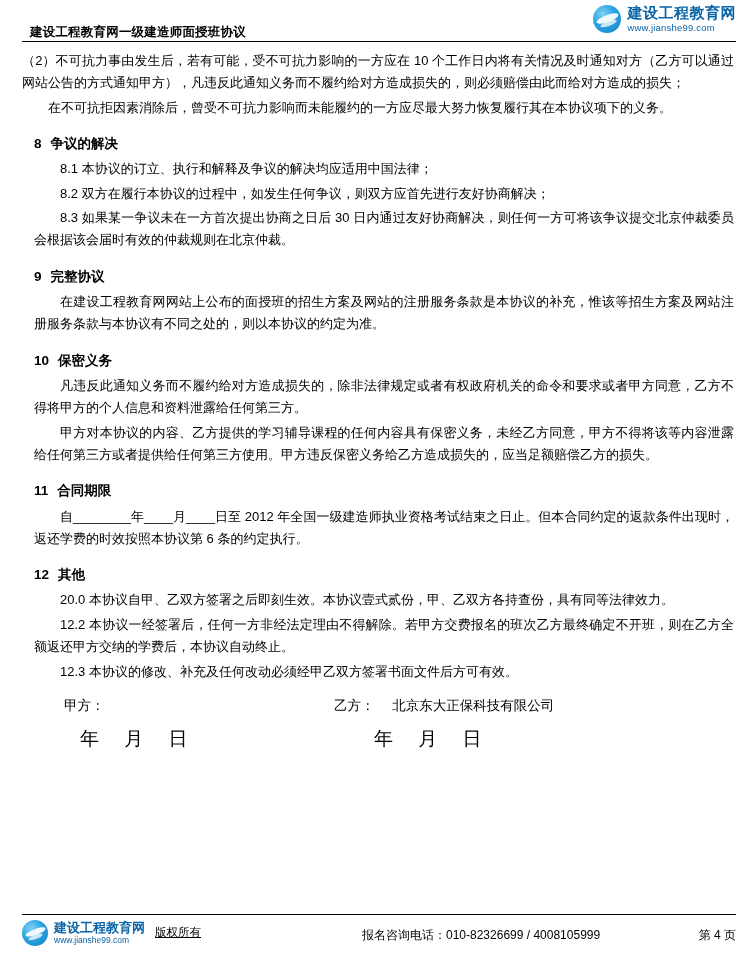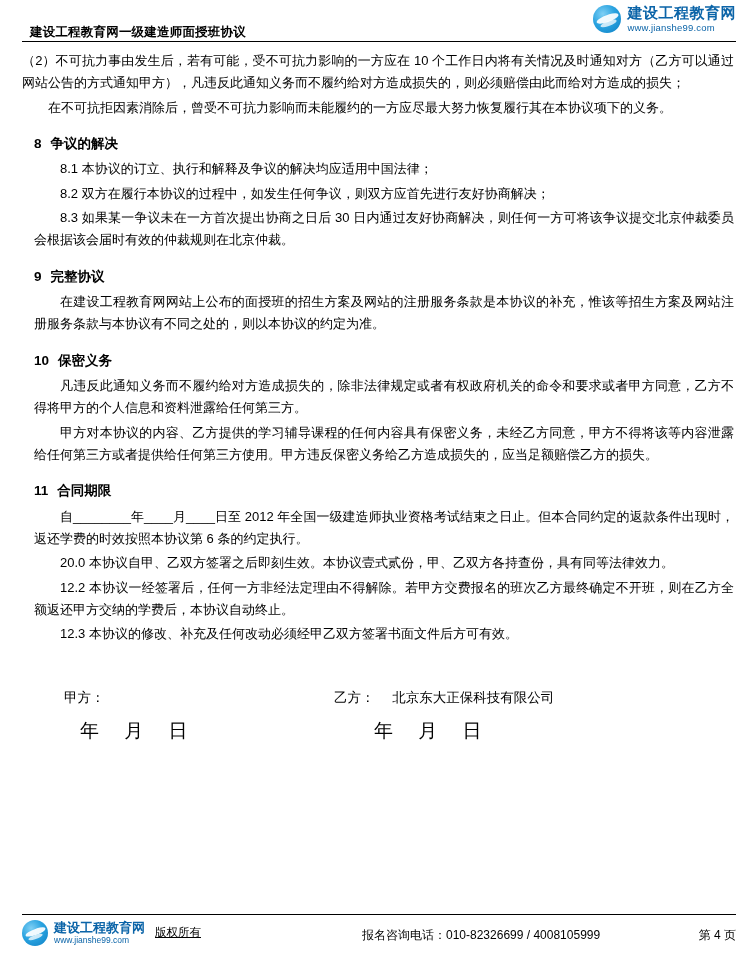--- a/index.html
+++ b/index.html
@@ -127,21 +127,21 @@
   }
   .sec-head .num {
     margin-right: 9px;
   }
   .body-block {
     padding-left: 12px;
   }
 
   
   .sign-row {
-    margin-top: 40px;
+    margin-top: 11px;
     padding-left: 42px;
     display: flex;
   }
   .sign-col-a { width: 270px; }
   .sign-col-b { width: 380px; }
   .sign-line1 { font-size: 13.5px; }
   .sign-line2 {
     font-size: 19px;
     margin-top: 6px;
     padding-left: 16px;
@@ -288,20 +288,23 @@
       <p class="para indent2">甲方对本协议的内容、乙方提供的学习辅导课程的任何内容具有保密义务，未经乙方同意，甲方不得将该等内容泄露给任何第三方或者提供给任何第三方使用。甲方违反保密义务给乙方造成损失的，应当足额赔偿乙方的损失。</p>
     </div>
 
     <div class="sec-head">
       <span class="num">11</span><span>合同期限</span>
     </div>
     <div class="body-block">
       <p class="para indent2">自________年____月____日至 2012 年全国一级建造师执业资格考试结束之日止。但本合同约定的返款条件出现时，返还学费的时效按照本协议第 6 条的约定执行。</p>
     </div>
 
+    <div class="sec-head">
+      <span class="num">12</span><span>其他</span>
+    </div>
     <div class="body-block">
       <p class="para indent2">20.0 本协议自甲、乙双方签署之后即刻生效。本协议壹式贰份，甲、乙双方各持查份，具有同等法律效力。</p>
       <p class="para indent2">12.2 本协议一经签署后，任何一方非经法定理由不得解除。若甲方交费报名的班次乙方最终确定不开班，则在乙方全额返还甲方交纳的学费后，本协议自动终止。</p>
       <p class="para indent2">12.3 本协议的修改、补充及任何改动必须经甲乙双方签署书面文件后方可有效。</p>
     </div>
 
     <div class="sign-row">
       <div class="sign-col-a">
         <div class="sign-line1">甲方：</div>
         <div class="sign-line2">年  月  日</div>

